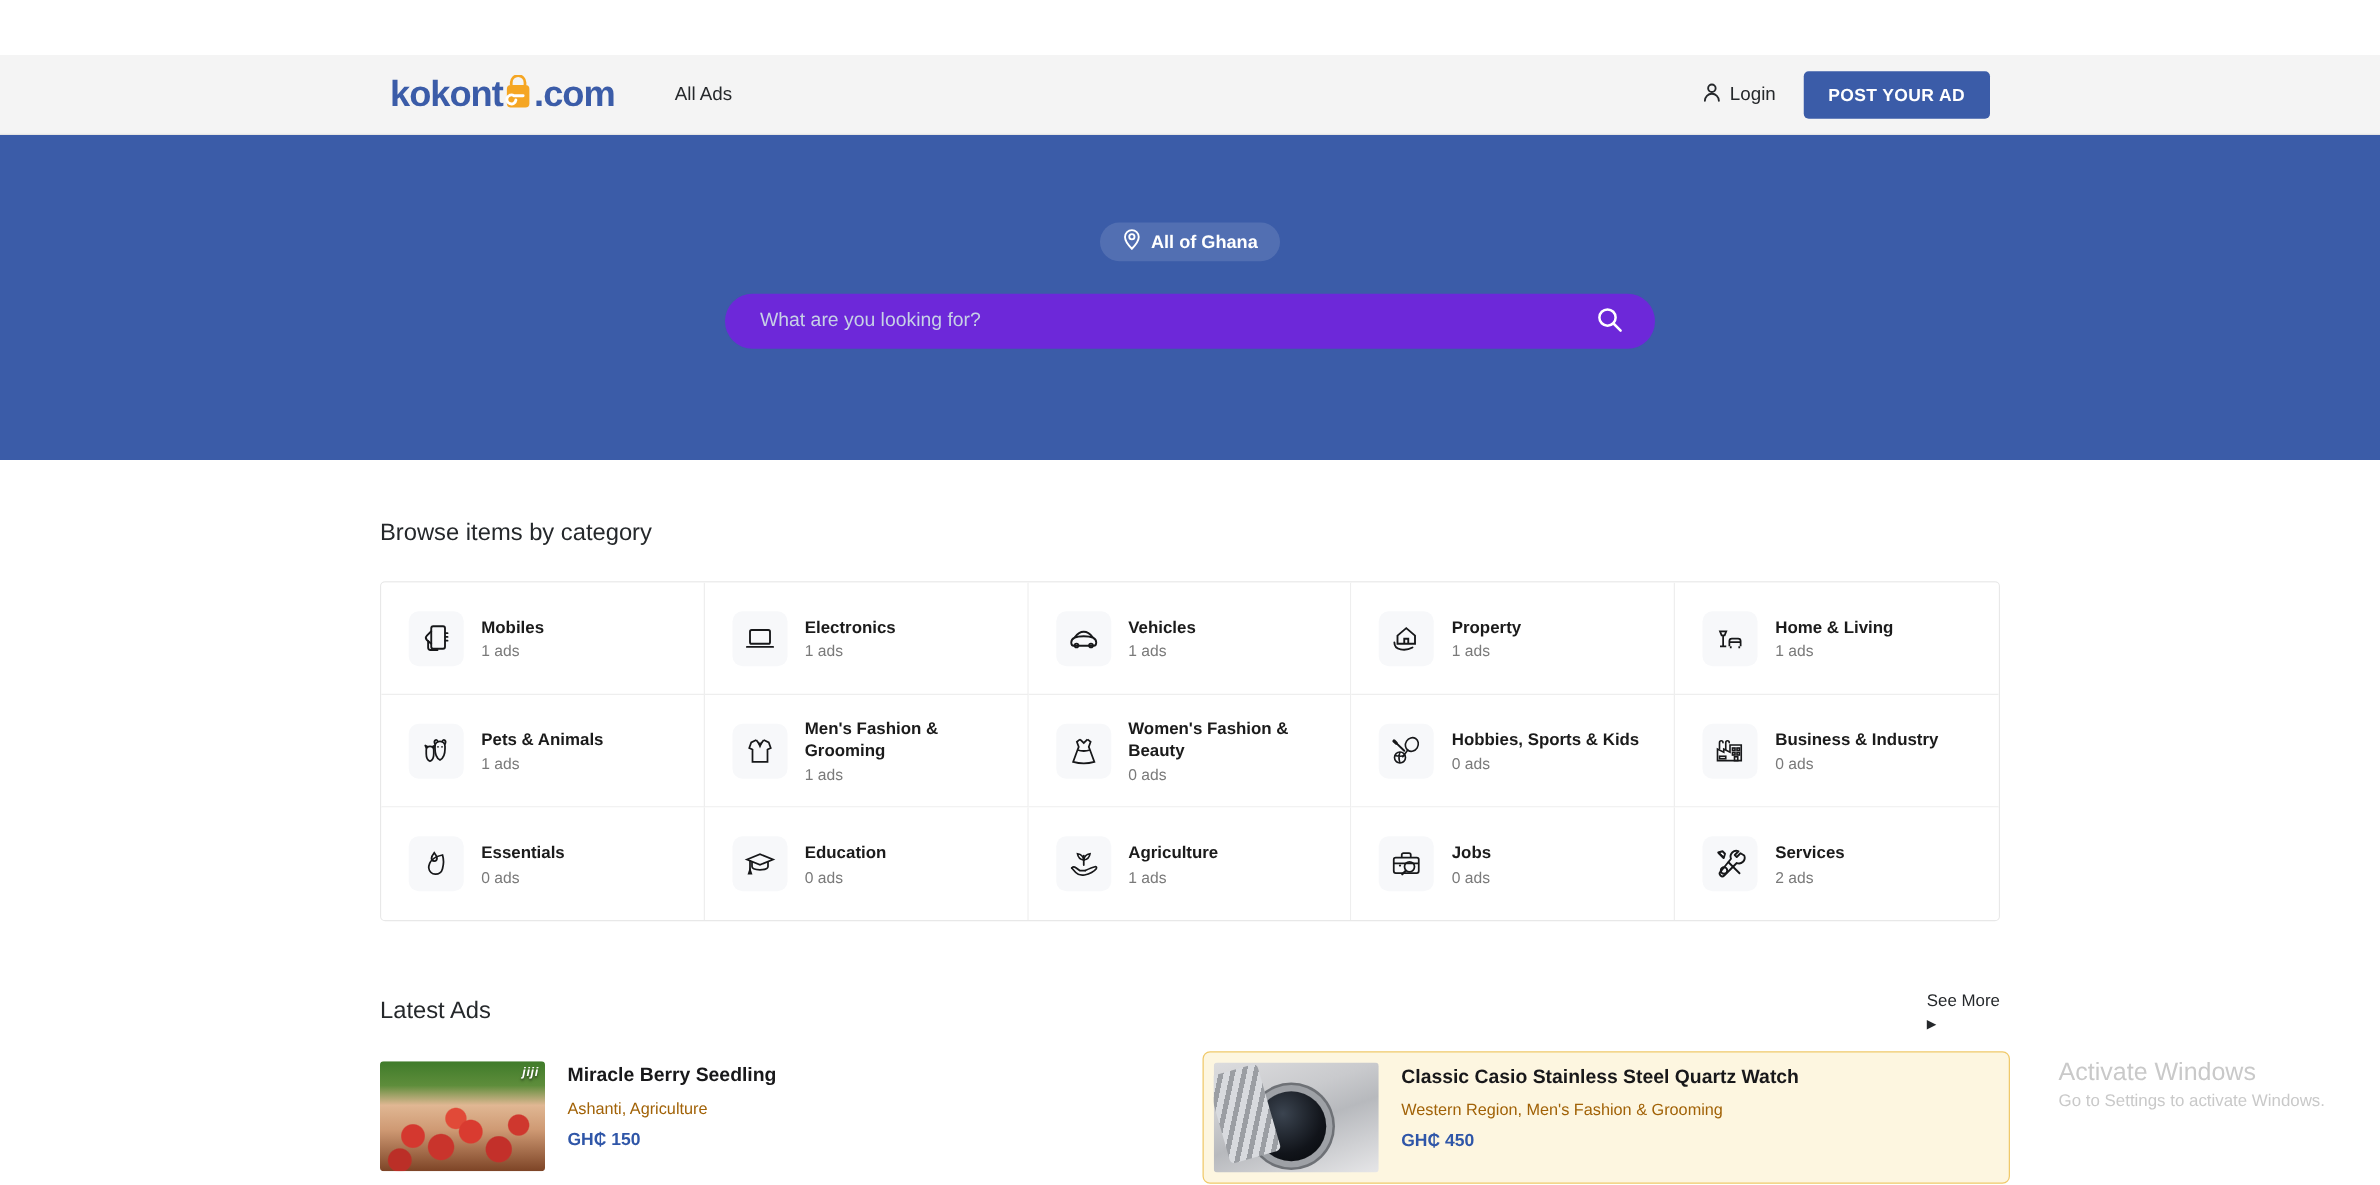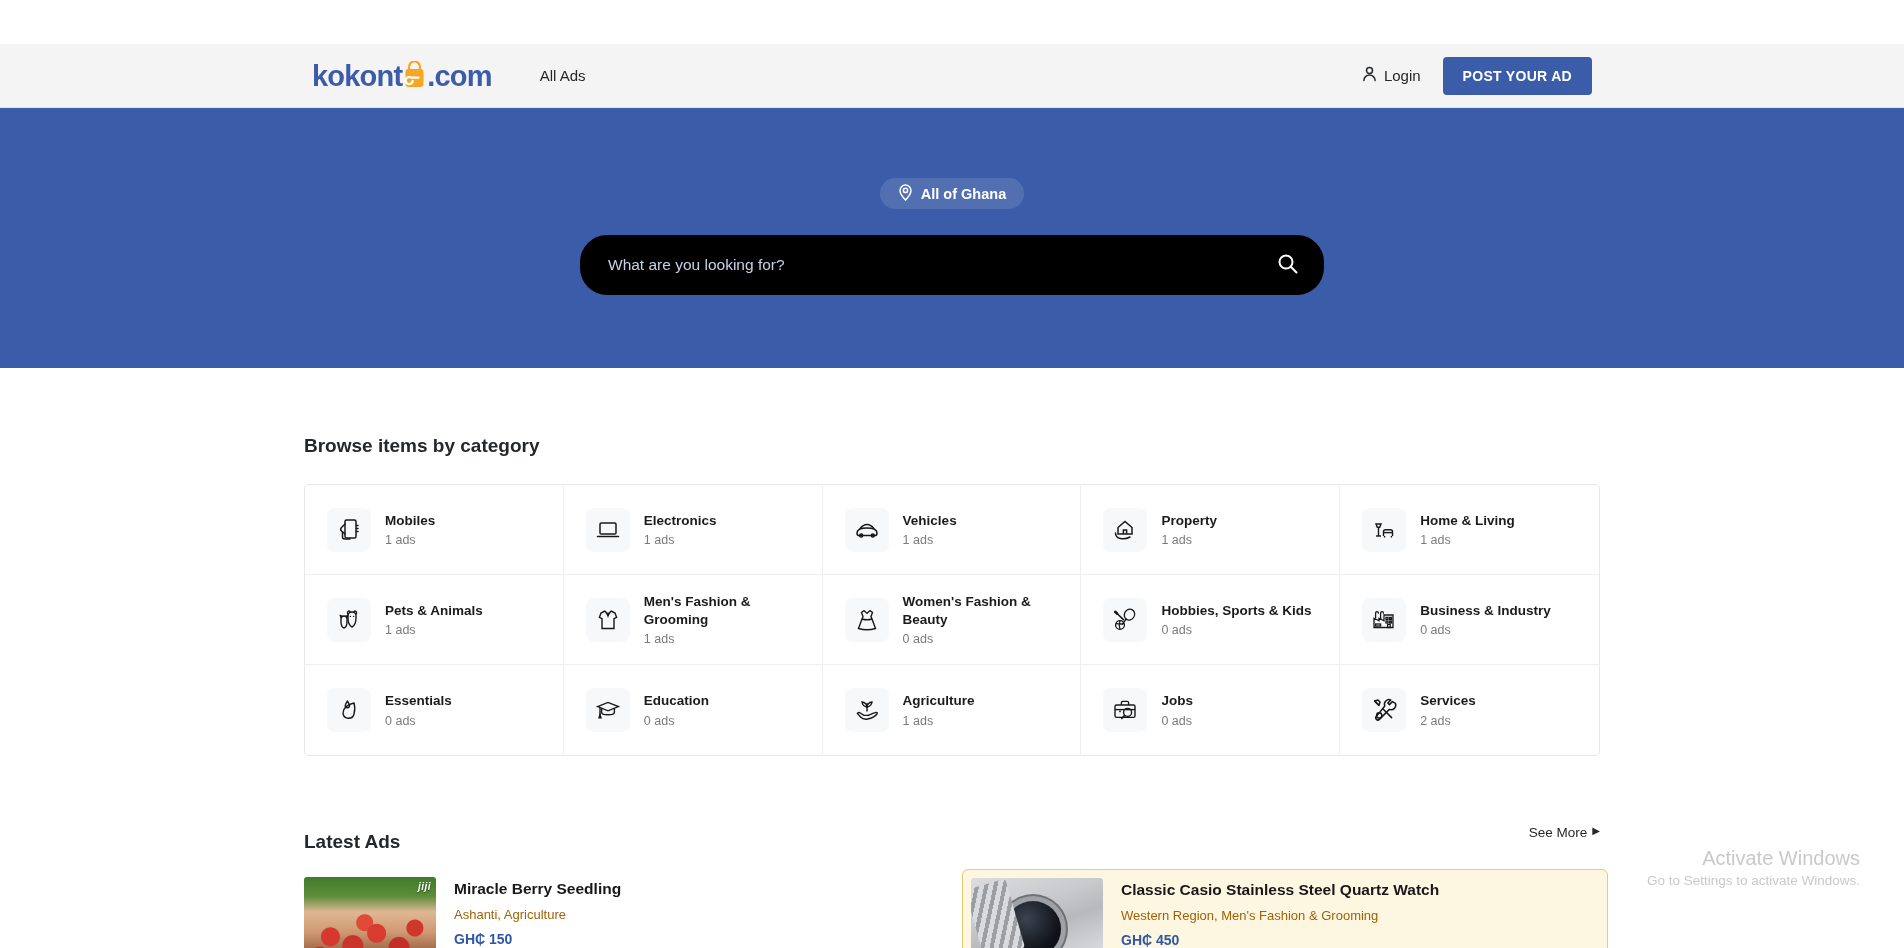--- a/index.html
+++ b/index.html
@@ -101,22 +101,22 @@
     align-items: center;
     gap: 8px;
     color: #ffffff;
     font-size: 14.5px;
     font-weight: 700;
     cursor: pointer;
   }
   .search-wrap {
     margin-top: 26px;
     width: 744px;
-    height: 60px;
-    background: #000000;
+    height: 44px;
+    background: #6d28d9;
     border-radius: 27px;
     display: flex;
     align-items: center;
     padding: 0 22px 0 28px;
   }
   .search-wrap input {
     flex: 1;
     background: transparent;
     border: none;
     outline: none;
@@ -132,24 +132,23 @@
   }
 
   
   .main {
     width: 1296px;
     margin: 0 auto;
     padding-top: 48px;
   }
   .section-title {
     font-size: 19px;
-    font-weight: 700;
+    font-weight: 400;
     color: #25282b;
     margin-bottom: 27px;
-    margin-top: 19px;
   }
 
   
   .cat-grid {
     border: 1px solid #e8e8e8;
     border-radius: 4px;
     display: grid;
     grid-template-columns: repeat(5, 1fr);
     overflow: hidden;
     background: #fff;
@@ -182,21 +181,21 @@
 
   
   .latest-head {
     margin-top: 56px;
     display: flex;
     align-items: center;
     justify-content: space-between;
   }
   .see-more {
     font-size: 13.5px; color: #25282b; cursor: pointer;
-    display: flex; align-items: flex-start; gap: 5px;
+    display: flex; align-items: flex-start; gap: 5px; flex-direction: column;
   }
   .see-more .caret { font-size: 10px; }
 
   .ads-grid {
     margin-top: 24px;
     display: grid;
     grid-template-columns: 1fr 1fr;
     gap: 36px;
   }
   .ad-card {
@@ -258,21 +257,21 @@
   .ad-body { display: flex; flex-direction: column; gap: 9px; padding-top: 3px; min-width: 0; }
   .ad-title { font-size: 15.5px; font-weight: 700; color: #18181a; line-height: 1.15; }
   .ad-meta { font-size: 13px; color: #a16207; }
   .ad-price { font-size: 14px; font-weight: 700; color: #2f56a8; }
 
   
   .watermark {
     position: absolute;
     right: 44px;
     top: 845px;
-    text-align: right;
+    text-align: left;
     color: #c9c9c9;
     user-select: none;
     pointer-events: none;
   }
   .wm-title { font-size: 20px; font-weight: 400; line-height: 1.3; }
   .wm-sub { font-size: 13.5px; line-height: 1.5; }
 </style>
 </head>
 <body>
 

